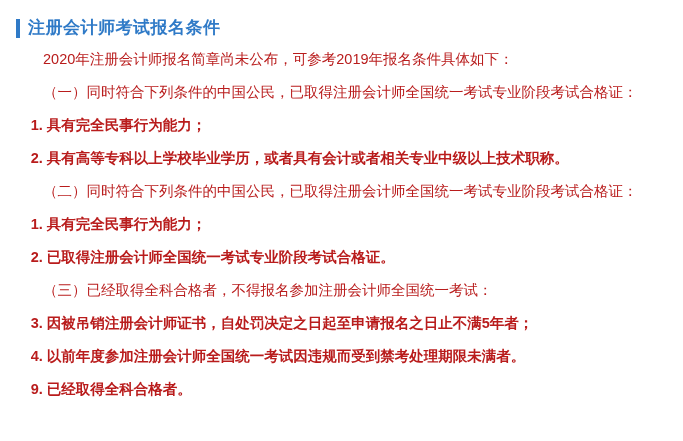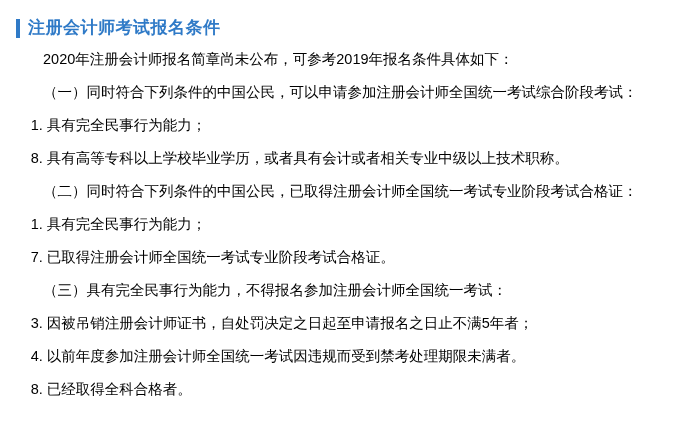--- a/index.html
+++ b/index.html
@@ -37,46 +37,47 @@
     font-size: 17px;
     font-weight: bold;
     color: #2f7ac7;
     letter-spacing: 0.5px;
     line-height: 20px;
   }
   .body-text p {
     margin: 0 0 11px 0;
     font-size: 14.5px;
     line-height: 22px;
-    color: #000000;
+    color: #b91c1c;
   }
   .indent-2 {
     text-indent: 2em;
   }
   .indent-1 {
     text-indent: 1.15em;
+    font-weight: bold;
   }
 </style>
 </head>
 <body>
 
 <div class="page">
 
   <div class="title-row">
     <span class="title-bar"></span>
     <span class="title-text">注册会计师考试报名条件</span>
   </div>
 
   <div class="body-text">
     <p class="indent-2">2020年注册会计师报名简章尚未公布，可参考2019年报名条件具体如下：</p>
-    <p class="indent-2">（一）同时符合下列条件的中国公民，可以申请参加注册会计师全国统一考试综合阶段考试：</p>
+    <p class="indent-2">（一）同时符合下列条件的中国公民，已取得注册会计师全国统一考试专业阶段考试合格证：</p>
     <p class="indent-1">1. 具有完全民事行为能力；</p>
-    <p class="indent-1">8. 具有高等专科以上学校毕业学历，或者具有会计或者相关专业中级以上技术职称。</p>
+    <p class="indent-1">2. 具有高等专科以上学校毕业学历，或者具有会计或者相关专业中级以上技术职称。</p>
     <p class="indent-2">（二）同时符合下列条件的中国公民，已取得注册会计师全国统一考试专业阶段考试合格证：</p>
     <p class="indent-1">1. 具有完全民事行为能力；</p>
-    <p class="indent-1">7. 已取得注册会计师全国统一考试专业阶段考试合格证。</p>
-    <p class="indent-2">（三）具有完全民事行为能力，不得报名参加注册会计师全国统一考试：</p>
+    <p class="indent-1">2. 已取得注册会计师全国统一考试专业阶段考试合格证。</p>
+    <p class="indent-2">（三）已经取得全科合格者，不得报名参加注册会计师全国统一考试：</p>
     <p class="indent-1">3. 因被吊销注册会计师证书，自处罚决定之日起至申请报名之日止不满5年者；</p>
     <p class="indent-1">4. 以前年度参加注册会计师全国统一考试因违规而受到禁考处理期限未满者。</p>
-    <p class="indent-1">8. 已经取得全科合格者。</p>
+    <p class="indent-1">9. 已经取得全科合格者。</p>
   </div>
 
 </div>
 
 </body></html>

